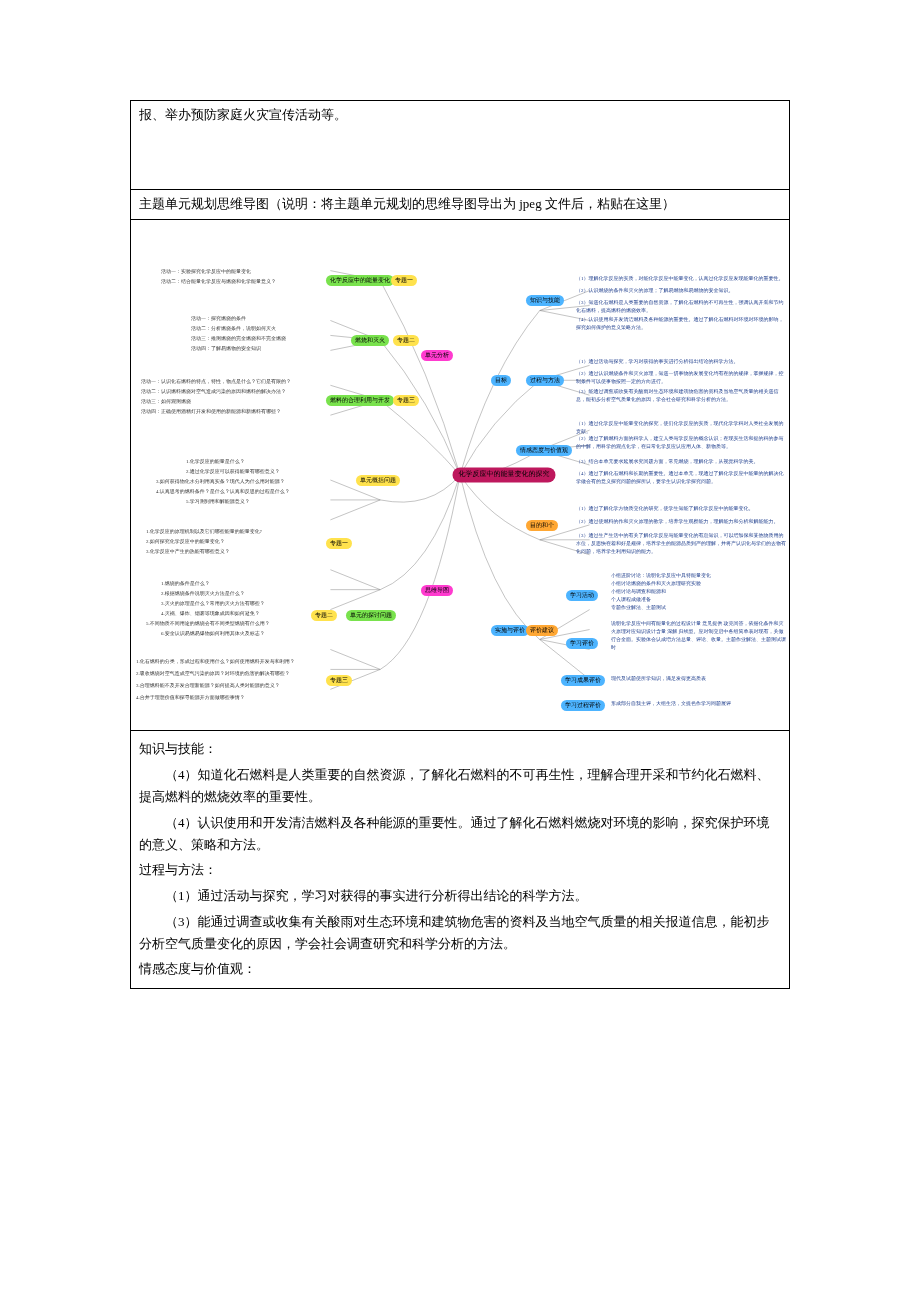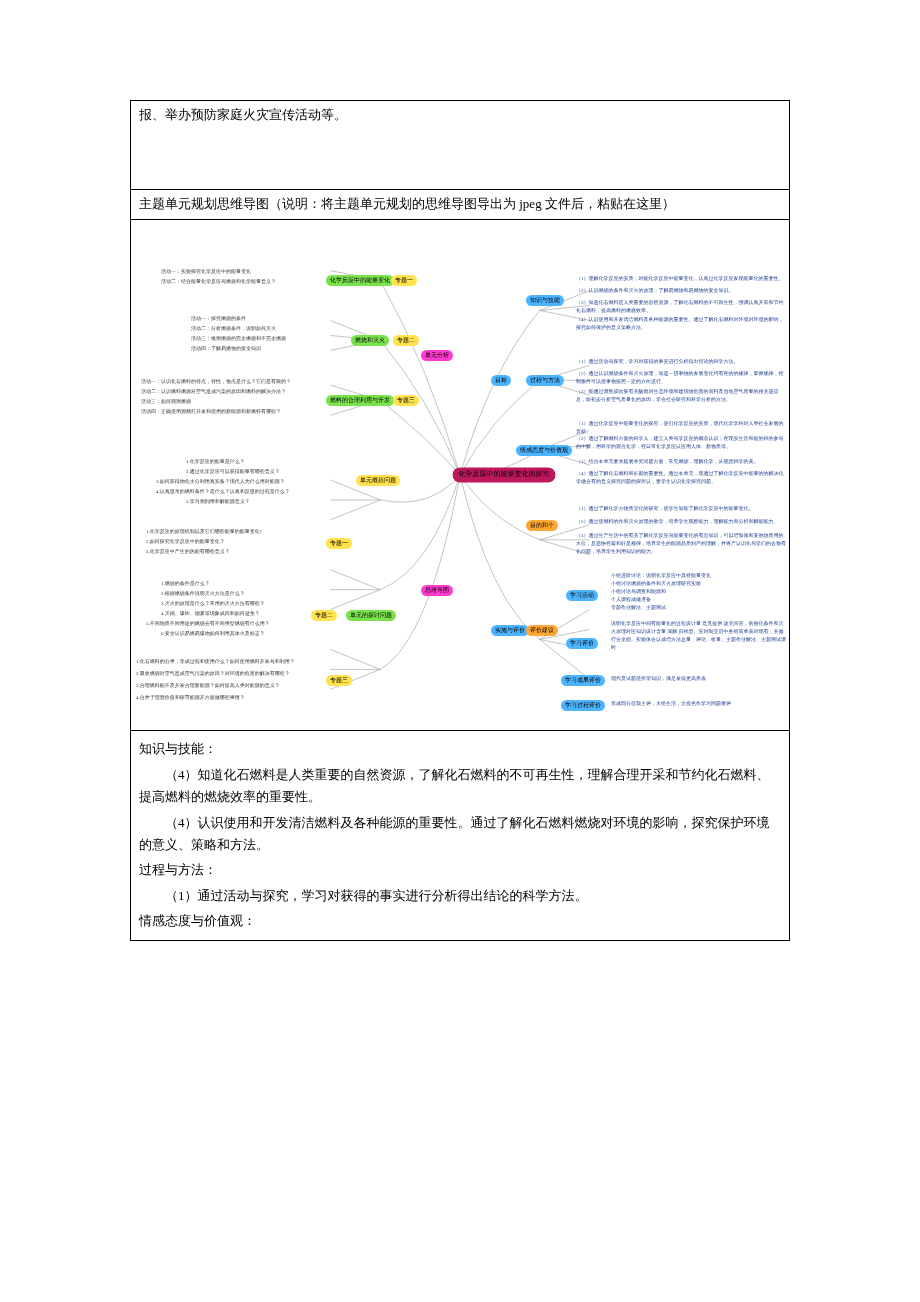--- a/index.html
+++ b/index.html
@@ -239,16 +239,17 @@
     <div class="mm-text" style="left:480px;top:480px">形成部分自我主评，大组生活，文提色作学习同题展评</div>
   </div>
 
 
   <div class="cell goals" style="border-bottom:none">
     <div class="sub">知识与技能：</div>
     <p>（4）知道化石燃料是人类重要的自然资源，了解化石燃料的不可再生性，理解合理开采和节约化石燃料、提高燃料的燃烧效率的重要性。</p>
     <p>（4）认识使用和开发清洁燃料及各种能源的重要性。通过了解化石燃料燃烧对环境的影响，探究保护环境的意义、策略和方法。</p>
     <div class="sub">过程与方法：</div>
     <p>（1）通过活动与探究，学习对获得的事实进行分析得出结论的科学方法。</p>
+    <p>（3）能通过调查或收集有关酸雨对生态环境和建筑物危害的资料及当地空气质量的相关报道信息，能初步分析空气质量变化的原因，学会社会调查研究和科学分析的方法。</p>
     <div class="sub">情感态度与价值观：</div>
   </div>
 
 </div>
 
 </body></html>

